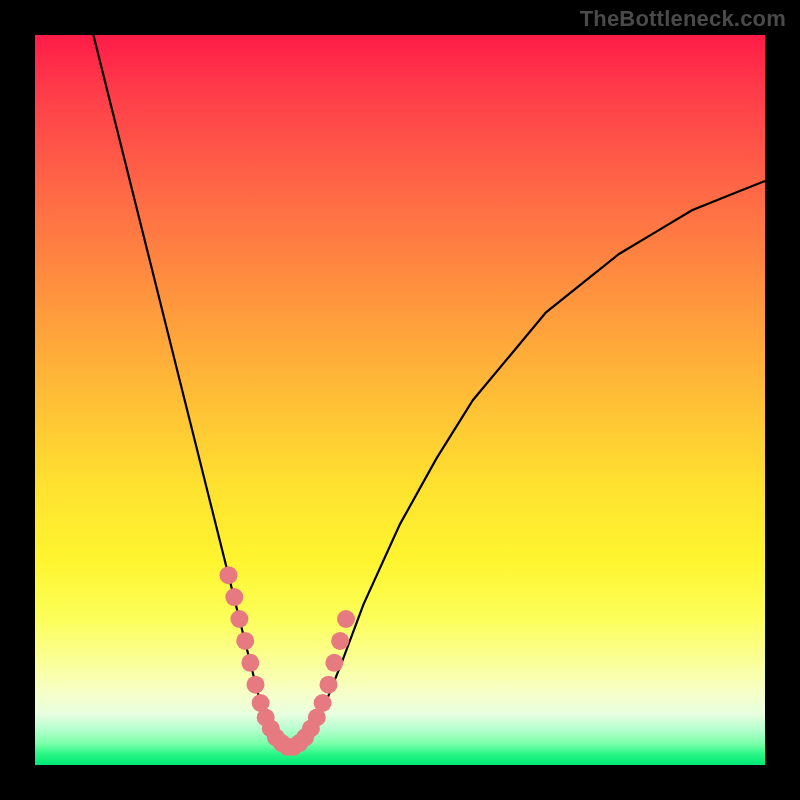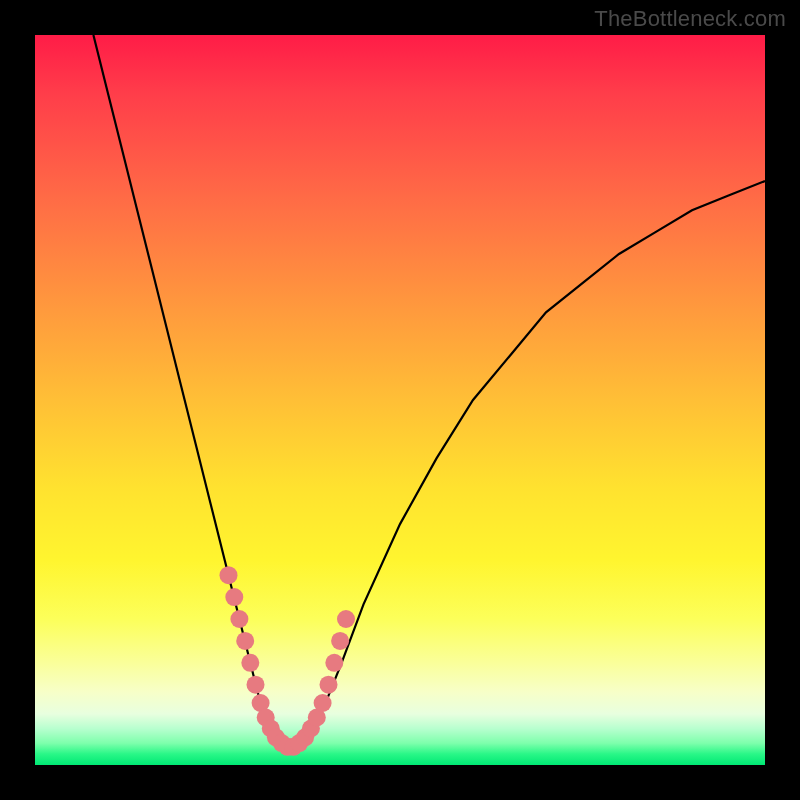--- a/index.html
+++ b/index.html
@@ -43,21 +43,21 @@
       #29f787 98.5%,
       #00e874 100%
     );
   }
   .watermark {
     position: absolute;
     top: 6px;
     right: 14px;
     color: #4a4a4a;
     font-size: 22px;
-    font-weight: 400;
+    font-weight: 700;
     letter-spacing: 0.2px;
   }
   svg.curve {
     position: absolute;
     left: 0;
     top: 0;
     width: 730px;
     height: 730px;
   }
 </style>

